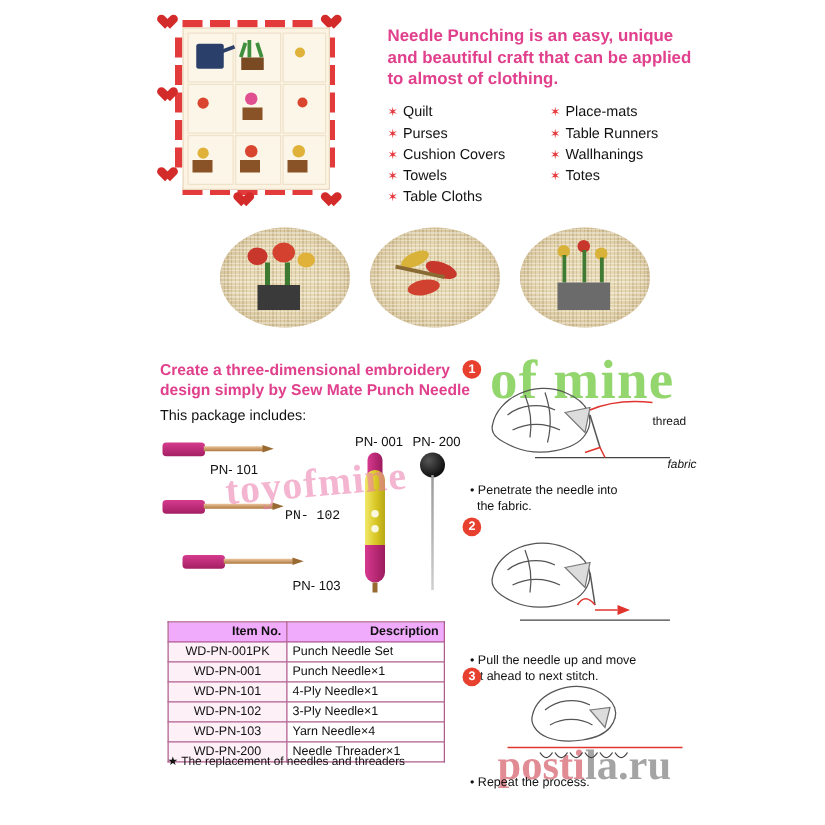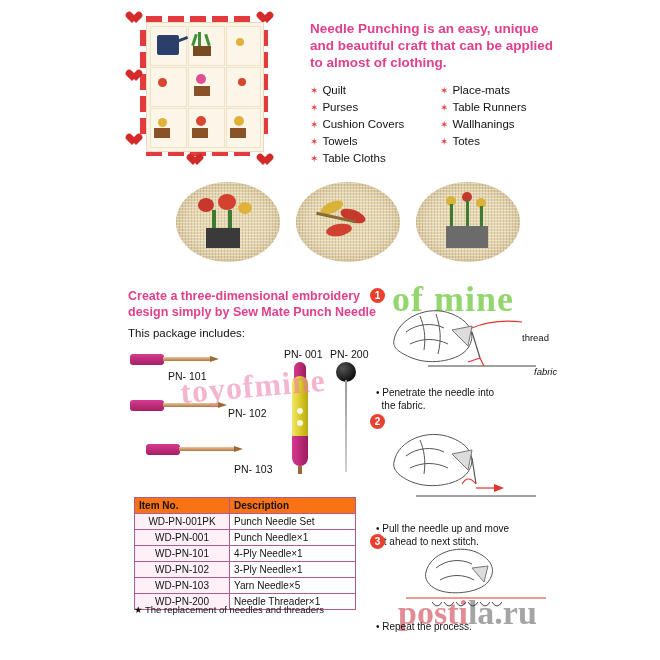--- a/index.html
+++ b/index.html
@@ -60,34 +60,34 @@
   .pen .cap{position:absolute;left:2px;top:0;width:12px;height:20px;background:linear-gradient(90deg,#d6398e,#9d1b5f);border-radius:6px 6px 0 0;}
   .pen .dot{position:absolute;left:5px;width:6px;height:6px;border-radius:50%;background:#fff;opacity:.85;}
 
   
   .yarnneedle{position:absolute;left:334px;top:362px;width:24px;height:110px;}
   .yball{position:absolute;left:2px;top:0;width:20px;height:20px;background:radial-gradient(circle at 35% 32%, #555, #111 70%);border-radius:50%;}
   .ypin{position:absolute;left:11px;top:18px;width:2px;height:92px;background:linear-gradient(#9a9a9a,#cfcfcf);}
 
   
   .wm-toyofmine{position:absolute;left:180px;top:368px;font-size:32px;font-weight:bold;color:rgba(235,120,170,.55);font-family:"Liberation Serif",serif;letter-spacing:1px;transform:rotate(-5deg);}
-  .wm-green{position:absolute;left:392px;top:278px;font-size:36px;font-weight:bold;font-family:"Liberation Serif",serif;color:rgba(110,200,60,.75);letter-spacing:1px;}
+  .wm-green{position:absolute;left:392px;top:278px;font-size:44px;font-weight:bold;font-family:"Liberation Serif",serif;color:rgba(110,200,60,.75);letter-spacing:1px;}
   .wm-posti{position:absolute;left:398px;top:594px;font-size:34px;font-weight:bold;font-family:"Liberation Serif",serif;color:rgba(200,45,60,.55);}
   .wm-posti .ru{color:rgba(90,90,90,.55);}
 
   
   .step{position:absolute;width:190px;}
   .stepnum{position:absolute;width:15px;height:15px;border-radius:50%;background:#e8402f;color:#fff;font-size:10px;line-height:15px;text-align:center;font-weight:bold;}
   .stepcap{position:absolute;font-size:10px;color:#111;line-height:13px;}
   .tinylbl{position:absolute;font-size:9.5px;color:#111;}
 
   
   .tbl{position:absolute;left:134px;top:497px;width:222px;border-collapse:collapse;font-size:10px;}
   .tbl td,.tbl th{border:1px solid #b05d8e;padding:2px 4px;color:#111;}
-  .tbl th{background:#f97316;font-weight:bold;text-align:left;}
+  .tbl th{background:#f0abfc;font-weight:bold;text-align:right;}
   .tbl td.c1{width:86px;text-align:center;background:#fdf0f6;}
   .tbl td.c2{background:#fff;}
   .tblnote{position:absolute;left:134px;top:604px;width:230px;font-size:9.5px;color:#111;line-height:12px;}
   .tblnote .st{color:#111;}
 </style>
 </head>
 <body>
 
 <div class="page">
 
@@ -221,21 +221,21 @@
     <div class="nshaft" style="left:33px;top:5px;width:48px;"></div>
     <div class="ntip" style="left:80px;top:4px;"></div>
   </div>
   <div class="nlabel" style="left:168px;top:370px;">PN- 101</div>
 
   <div class="needle" style="left:130px;top:398px;width:120px;height:16px;">
     <div class="nhandle" style="left:0;top:2px;"></div>
     <div class="nshaft" style="left:33px;top:5px;width:56px;"></div>
     <div class="ntip" style="left:88px;top:4px;"></div>
   </div>
-  <div class="nlabel" style="left:228px;top:407px;">PN- 102</div>
+  <div class="nlabel" style="left:228px;top:407px;font-family:Liberation Mono, monospace;">PN- 102</div>
 
   <div class="needle" style="left:146px;top:442px;width:120px;height:16px;">
     <div class="nhandle" style="left:0;top:2px;"></div>
     <div class="nshaft" style="left:33px;top:5px;width:56px;"></div>
     <div class="ntip" style="left:88px;top:4px;"></div>
   </div>
   <div class="nlabel" style="left:234px;top:463px;">PN- 103</div>
 
   <div class="pen">
     <div class="cap"></div>
@@ -338,21 +338,21 @@
       <tr>
         <td class="c1">WD-PN-101</td>
         <td class="c2">4-Ply Needle×1</td>
       </tr>
       <tr>
         <td class="c1">WD-PN-102</td>
         <td class="c2">3-Ply Needle×1</td>
       </tr>
       <tr>
         <td class="c1">WD-PN-103</td>
-        <td class="c2">Yarn Needle×5</td>
+        <td class="c2">Yarn Needle×4</td>
       </tr>
       <tr>
         <td class="c1">WD-PN-200</td>
         <td class="c2">Needle Threader×1</td>
       </tr>
     </tbody>
   </table>
 
   <div class="tblnote">
     <span class="st">★</span>

